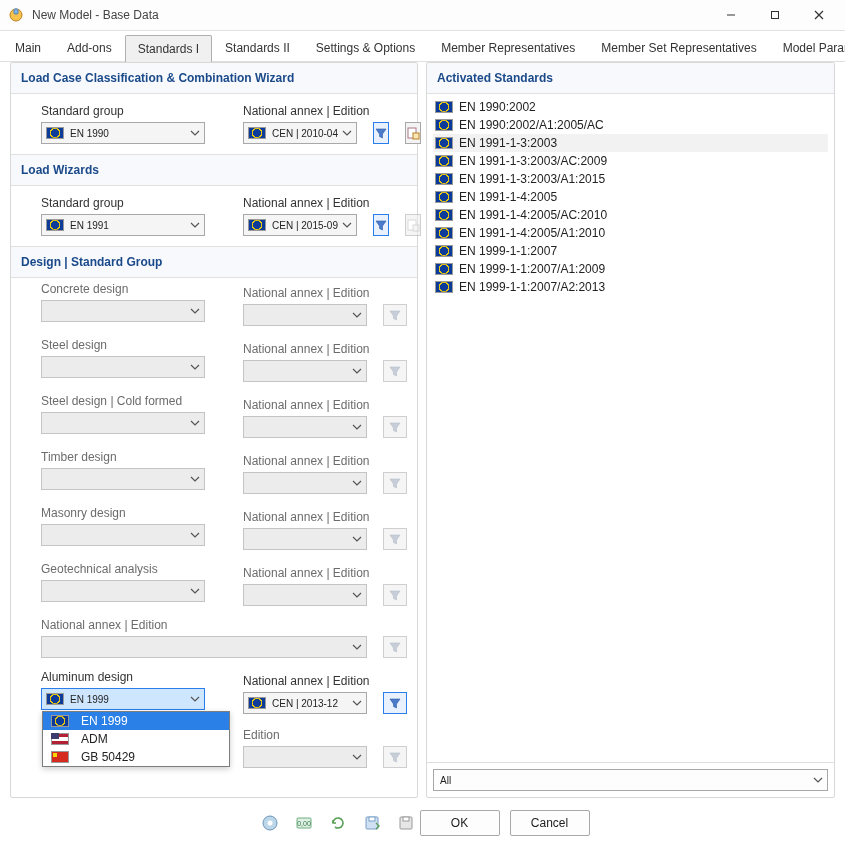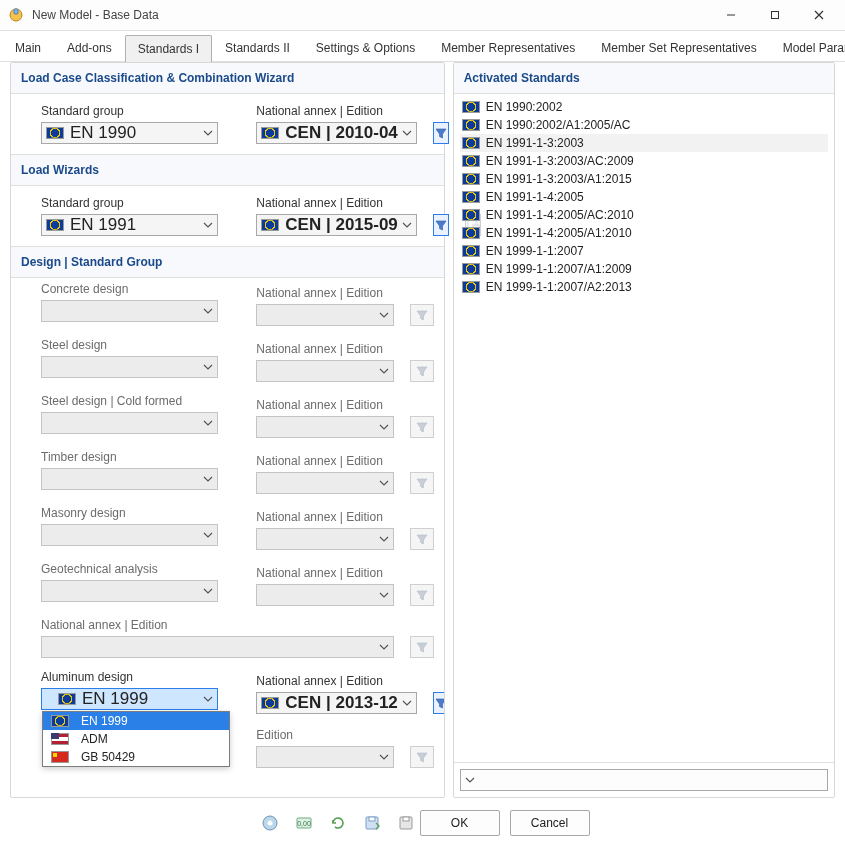--- a/index.html
+++ b/index.html
@@ -61,25 +61,25 @@
   .dd .flag{width:18px;height:12px;margin:0 6px 0 4px;flex-shrink:0;box-shadow:0 0 0 1px #999 inset;}
   .flag.eu{background:var(--eu-blue);position:relative;}
   .flag.eu::after{content:"";position:absolute;inset:1px;border-radius:50%;
     background:radial-gradient(circle, rgba(255,215,0,0.0) 42%, rgba(255,215,0,0.9) 43%, rgba(255,215,0,0.9) 55%, rgba(255,215,0,0) 56%);
   }
   .flag.us{background:linear-gradient(#b22234 0 33%,#fff 33% 66%,#b22234 66%);}
   .flag.us::before{content:"";position:absolute;left:0;top:0;width:8px;height:6px;background:#3c3b6e;}
   .flag.cn{background:var(--cn-red);}
   .flag.cn::after{content:"";position:absolute;left:2px;top:2px;width:4px;height:4px;background:gold;}
 
-  .dd .text{flex:1;min-width:0;white-space:nowrap;overflow:hidden;text-overflow:ellipsis;font-size:17px;}
+  .dd .text{flex:1;min-width:0;white-space:nowrap;overflow:hidden;text-overflow:ellipsis;font-size:10px;}
   .dd .chev{width:18px;height:100%;display:flex;align-items:center;justify-content:center;}
   .dd .chev svg{display:block;}
 
-  .row-with-actions{display:flex;gap:16px;align-items:center;font-weight:bold;}
+  .row-with-actions{display:flex;gap:16px;align-items:center;}
   .row-with-actions .dd{flex:1;}
   .icon-btn{width:24px;height:22px;border:1px solid var(--input-border);background:#f3f3f3;display:flex;align-items:center;justify-content:center;box-sizing:border-box;}
   .icon-btn.active{border-color:var(--filter-active-border);background:var(--filter-active-bg);}
   .icon-btn.disabled{opacity:.55;background:#eee;}
   .icon-btn svg{display:block;}
 
   
   .design-groups{flex:1;overflow:hidden;}
   .design-row{padding:4px 10px 8px 10px;}
   .design-row .two-col .col:first-child .field-label{margin-top:0;}
@@ -468,21 +468,21 @@
                     </svg>
                   </div>
                 </div>
               </div>
             </div>
           </div>
           <div class="design-row" style="position: relative;">
             <div class="two-col">
               <div class="col" style="position:relative;">
                 <div class="field-label">Aluminum design</div>
-                <div class="dd" style="background:#cfe6ff;border-color:#2b7de9;position:relative;padding-left:12px;">
+                <div class="dd" style="background:#cfe6ff;border-color:#2b7de9;position:relative;">
                   <span class="flag eu"></span>
                   <span class="text">EN 1999</span>
                   <span class="chev">
                     <svg width="10" height="6" viewBox="0 0 10 6">
                       <path d="M1 1 L5 5 L9 1" class="chev-down"></path>
                     </svg>
                   </span>
                   <div class="popup">
                     <div class="opt selected">
                       <span class="flag eu"></span>
@@ -584,20 +584,21 @@
             <span class="flag eu"></span>
             <span>EN 1999-1-1:2007/A1:2009</span>
           </div>
           <div class="std-item">
             <span class="flag eu"></span>
             <span>EN 1999-1-1:2007/A2:2013</span>
           </div>
         </div>
       <div class="std-footer">
         <div class="dd" style="background:#fdfdfd;">
+          <span class="text" style="padding-left:6px;">All</span>
           <span class="chev">
               <svg width="10" height="6" viewBox="0 0 10 6">
                 <path d="M1 1 L5 5 L9 1" class="chev-down"></path>
               </svg>
             </span>
         </div>
       </div>
     </div>
   </div>
 

